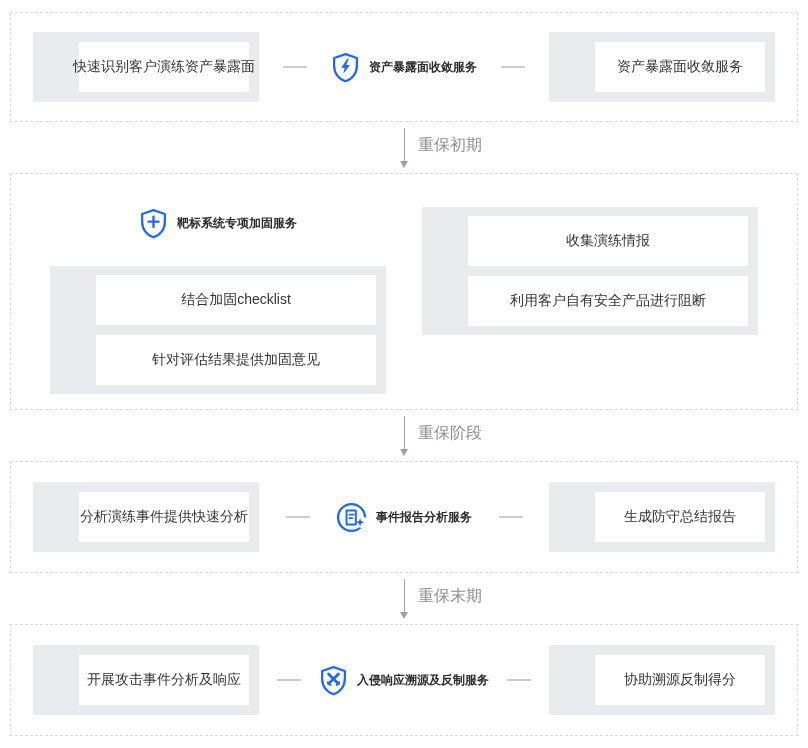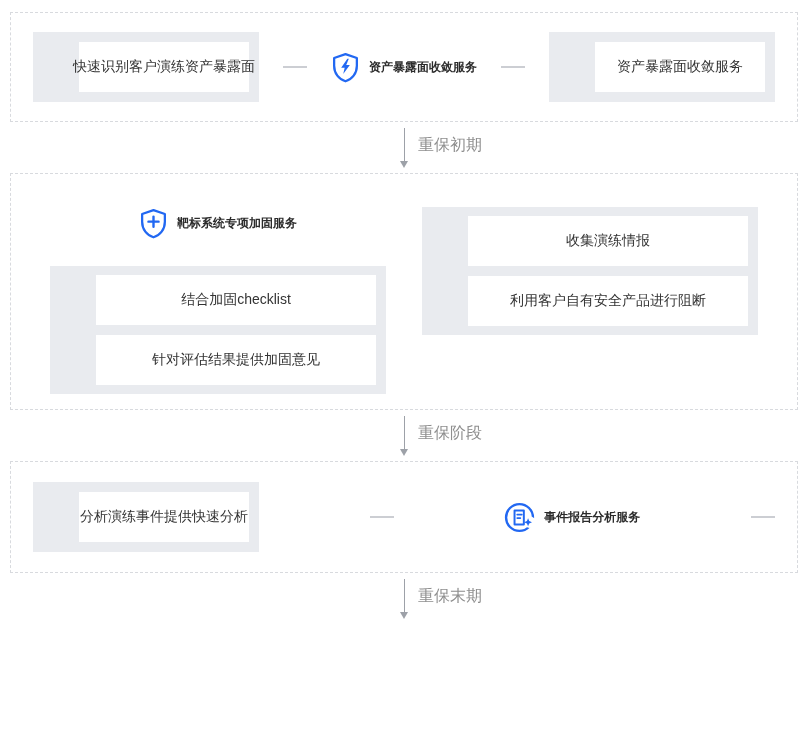--- a/index.html
+++ b/index.html
@@ -139,24 +139,47 @@
           <circle cx="15" cy="15" r="13" fill="none" stroke="var(--accent)" stroke-width="2.3"></circle>
           <circle cx="25" cy="19.5" r="5.6" fill="#FFFFFF"></circle>
           <path d="M10.2 8.3 h9 v13.4 h-9 z" fill="none" stroke="var(--accent)" stroke-width="1.9" stroke-linejoin="round"></path>
           <path d="M12.8 12.2 h4.4 M12.8 15.6 h3" fill="none" stroke="var(--accent)" stroke-width="1.7" stroke-linecap="round"></path>
           <path d="M23.3 15.8 l1.1 2.7 2.7 1.1 -2.7 1.1 -1.1 2.7 -1.1 -2.7 -2.7 -1.1 2.7 -1.1 z" fill="var(--accent)"></path>
         </svg>
       </span>
       <span class="service-title">事件报告分析服务</span>
     </div>
     <span class="hdash"></span>
+    <div class="card">
+      <div class="card-inner">生成防守总结报告</div>
+    </div>
   </section>
 
   <div class="connector">
     <div class="arrow">
       <div class="arrow-line"></div>
         <div class="arrow-head"></div>
     </div>
     <span class="connector-label">重保末期</span>
   </div>
 
+  <section class="stage stage-flow short">
+    <div class="card">
+      <div class="card-inner">开展攻击事件分析及响应</div>
+    </div>
+    <span class="hdash"></span>
+    <div class="service">
+      <span>
+        <svg class="svc-icon" width="29" height="31" viewBox="0 0 28 30">
+          <path d="M14 2 L25 5.8 V13.2 C25 20.8 20.4 26.4 14 28.3 C7.6 26.4 3 20.8 3 13.2 V5.8 Z" fill="none" stroke="var(--accent)" stroke-width="2.2" stroke-linejoin="round"></path>
+          <path d="M9.2 8.8 L18.8 18.2 M18.8 8.8 L9.2 18.2" fill="none" stroke="var(--accent)" stroke-width="2.7" stroke-linecap="round"></path>
+          <path d="M16.9 19.4 L19.6 16.7 M11.1 19.4 L8.4 16.7" fill="none" stroke="var(--accent)" stroke-width="1.8" stroke-linecap="round"></path>
+        </svg>
+      </span>
+      <span class="service-title">入侵响应溯源及反制服务</span>
+    </div>
+    <span class="hdash"></span>
+    <div class="card">
+      <div class="card-inner">协助溯源反制得分</div>
+    </div>
+  </section>
 
 </div>
 
 </body></html>

